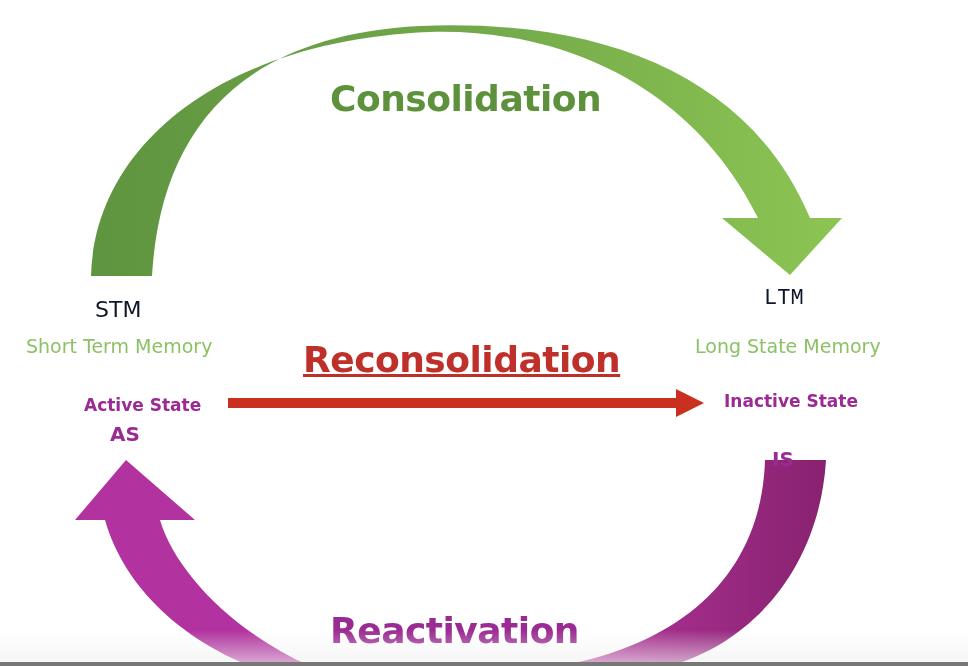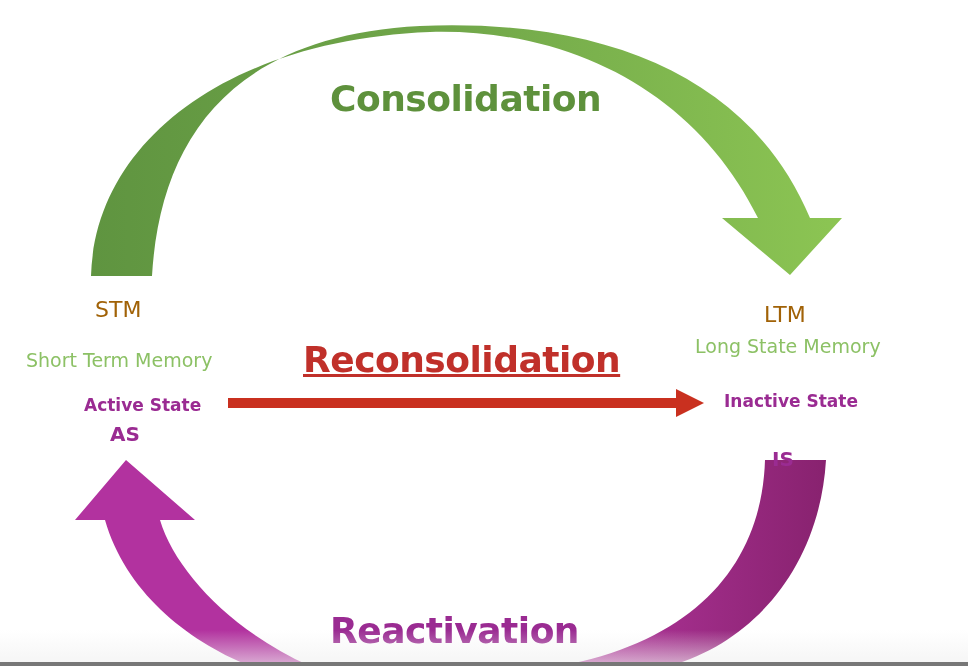--- a/index.html
+++ b/index.html
@@ -2,21 +2,21 @@
 <html><head>
 <meta charset="utf-8">
 <style>
   html,body{margin:0;padding:0;}
   body{width:968px;height:666px;position:relative;overflow:hidden;background:#ffffff;font-family:"DejaVu Sans",sans-serif;}
   #diagram{position:absolute;left:0;top:0;}
   .lbl{position:absolute;text-align:right;white-space:nowrap;}
   .consol{left:330px;top:78px;font-size:36px;font-weight:bold;color:#5e913c;letter-spacing:-0.5px;}
   .recon{left:303px;top:339px;font-size:36px;font-weight:bold;color:#c0302a;letter-spacing:-0.5px;text-decoration:underline;}
   .react{left:330px;top:610px;font-size:36px;font-weight:bold;color:#9a2b92;letter-spacing:-0.5px;}
-  .mem-abbr{font-size:22px;color:#a16207;}
+  .mem-abbr{font-size:22px;color:#0f172a;}
   .mem-full{font-size:19px;color:#8cc165;}
   .state{font-size:17px;font-weight:bold;color:#9a2b92;}
   .state-abbr{font-size:20px;font-weight:bold;color:#9a2b92;}
   .bottom-bar{position:absolute;left:0;top:662px;width:968px;height:4px;background:#777777;}
   .fade{position:absolute;left:0;top:630px;width:968px;height:32px;background:linear-gradient(rgba(255,255,255,0),rgba(240,240,240,0.6));pointer-events:none;}
 </style>
 </head>
 <body>
 
 <svg id="diagram" width="968" height="666">
@@ -57,25 +57,25 @@
            L 195 520
            L 126 460
            L 75 520
            L 105 520
            C 125 590, 185 640, 250 666 Z"></path>
 </svg>
 
 <div class="lbl consol">Consolidation</div>
 
 <div class="lbl" style="left:95px;top:297px;"><span class="mem-abbr">STM</span></div>
-<div class="lbl" style="left:26px;top:335px;margin-top:14px;"><span class="mem-full">Short Term Memory</span></div>
+<div class="lbl" style="left:26px;top:335px;"><span class="mem-full">Short Term Memory</span></div>
 <div class="lbl" style="left:65px;top:395px;margin-left:19px;"><span class="state">Active State</span></div>
 <div class="lbl" style="left:110px;top:422px;"><span class="state-abbr">AS</span></div>
 
-<div class="lbl" style="left:764px;top:302px;"><span class="mem-abbr">LTM</span></div>
+<div class="lbl" style="left:764px;top:286px;font-family:Liberation Mono, monospace;"><span class="mem-abbr">LTM</span></div>
 <div class="lbl" style="left:695px;top:335px;"><span class="mem-full">Long State Memory</span></div>
 <div class="lbl" style="left:724px;top:391px;"><span class="state">Inactive State</span></div>
 <div class="lbl" style="left:772px;top:422px;margin-top:25px;"><span class="state-abbr">IS</span></div>
 
 <div class="lbl recon">Reconsolidation</div>
 <div class="lbl react">Reactivation</div>
 
 <div class="fade"></div>
 <div class="bottom-bar"></div>
 

